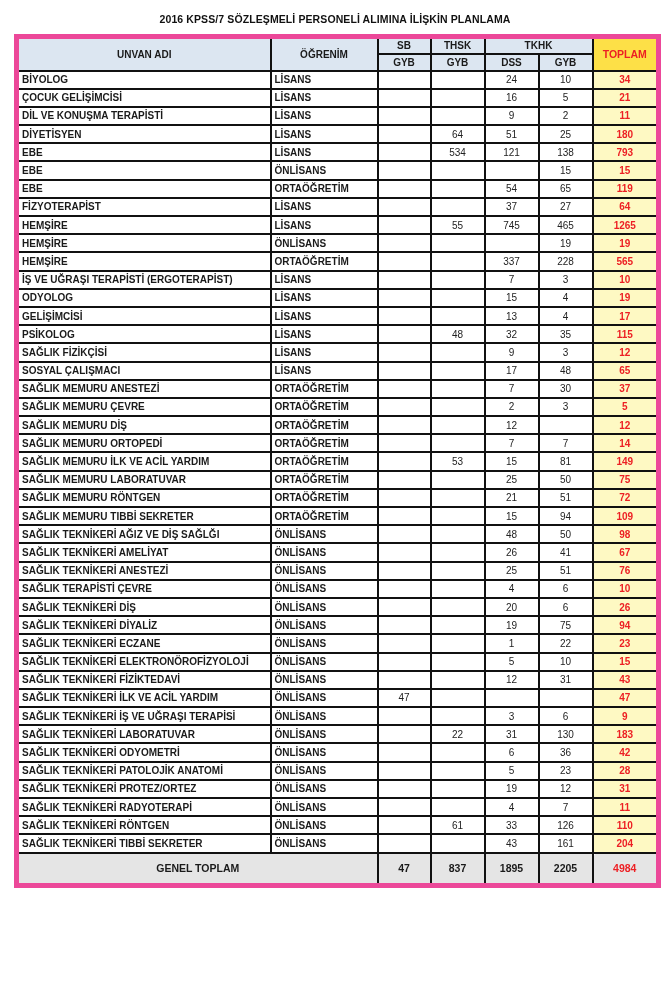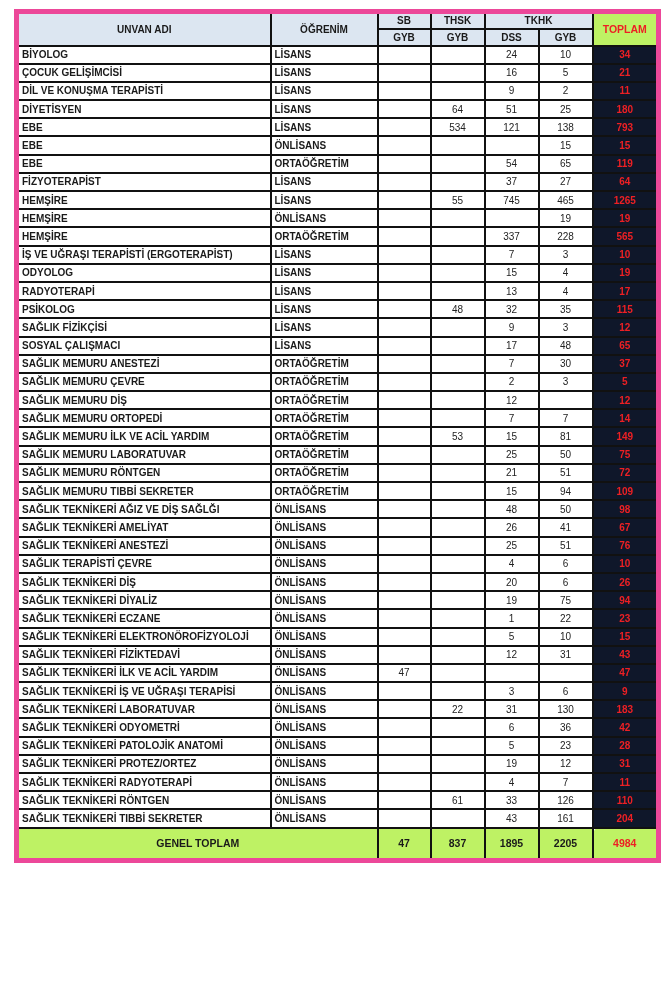--- a/index.html
+++ b/index.html
@@ -41,49 +41,50 @@
     vertical-align: middle;
   }
   .plan thead th {
     background: #dce6f1;
     font-weight: bold;
     text-align: center;
     height: 17px;
     padding: 0;
   }
   .plan thead th.toplam-head {
-    background: #bef264;
+    background: #fde047;
     color: #ed2024;
     font-size: 10.5px;
   }
   .plan tbody td { height: 18.2px; background: #ffffff; }
   .plan td.unvan   { text-align: left;  font-weight: bold; margin-top: 14px; }
   .plan td.ogrenim { text-align: left;  font-weight: bold; }
   .plan td.num     { text-align: center; font-weight: normal; color: #222; }
   .plan td.toplam  {
     text-align: center;
     font-weight: bold;
     color: #ed2024;
-    background: #0f172a;
+    background: #fef9c3;
   }
   .plan tfoot td {
-    background: #bef264;
+    background: #e5e5e5;
     font-weight: bold;
     height: 33px;
     text-align: center;
     font-size: 10.5px;
   }
   .plan tfoot td.grand-label { text-align: center; }
   .plan tfoot td.grand-total { color: #ed2024; border-radius: 6px; }
 </style>
 </head>
 <body>
 
 <div class="page">
 
+  <div class="doc-title">2016 KPSS/7 SÖZLEŞMELİ PERSONELİ ALIMINA İLİŞKİN PLANLAMA</div>
 
   <table class="plan">
     <colgroup>
       <col style="width:254px">
       <col style="width:107px">
       <col style="width:53px">
       <col style="width:54px">
       <col style="width:54px">
       <col style="width:54px">
       <col style="width:66px">
@@ -216,21 +217,21 @@
         <tr>
           <td class="unvan">ODYOLOG</td>
           <td class="ogrenim">LİSANS</td>
           <td class="num"></td>
           <td class="num"></td>
           <td class="num">15</td>
           <td class="num">4</td>
           <td class="toplam">19</td>
         </tr>
         <tr>
-          <td class="unvan">RADYOTERAPİ</td>
+          <td class="unvan">GELİŞİMCİSİ</td>
           <td class="ogrenim">LİSANS</td>
           <td class="num"></td>
           <td class="num"></td>
           <td class="num">13</td>
           <td class="num">4</td>
           <td class="toplam">17</td>
         </tr>
         <tr>
           <td class="unvan">PSİKOLOG</td>
           <td class="ogrenim">LİSANS</td>

